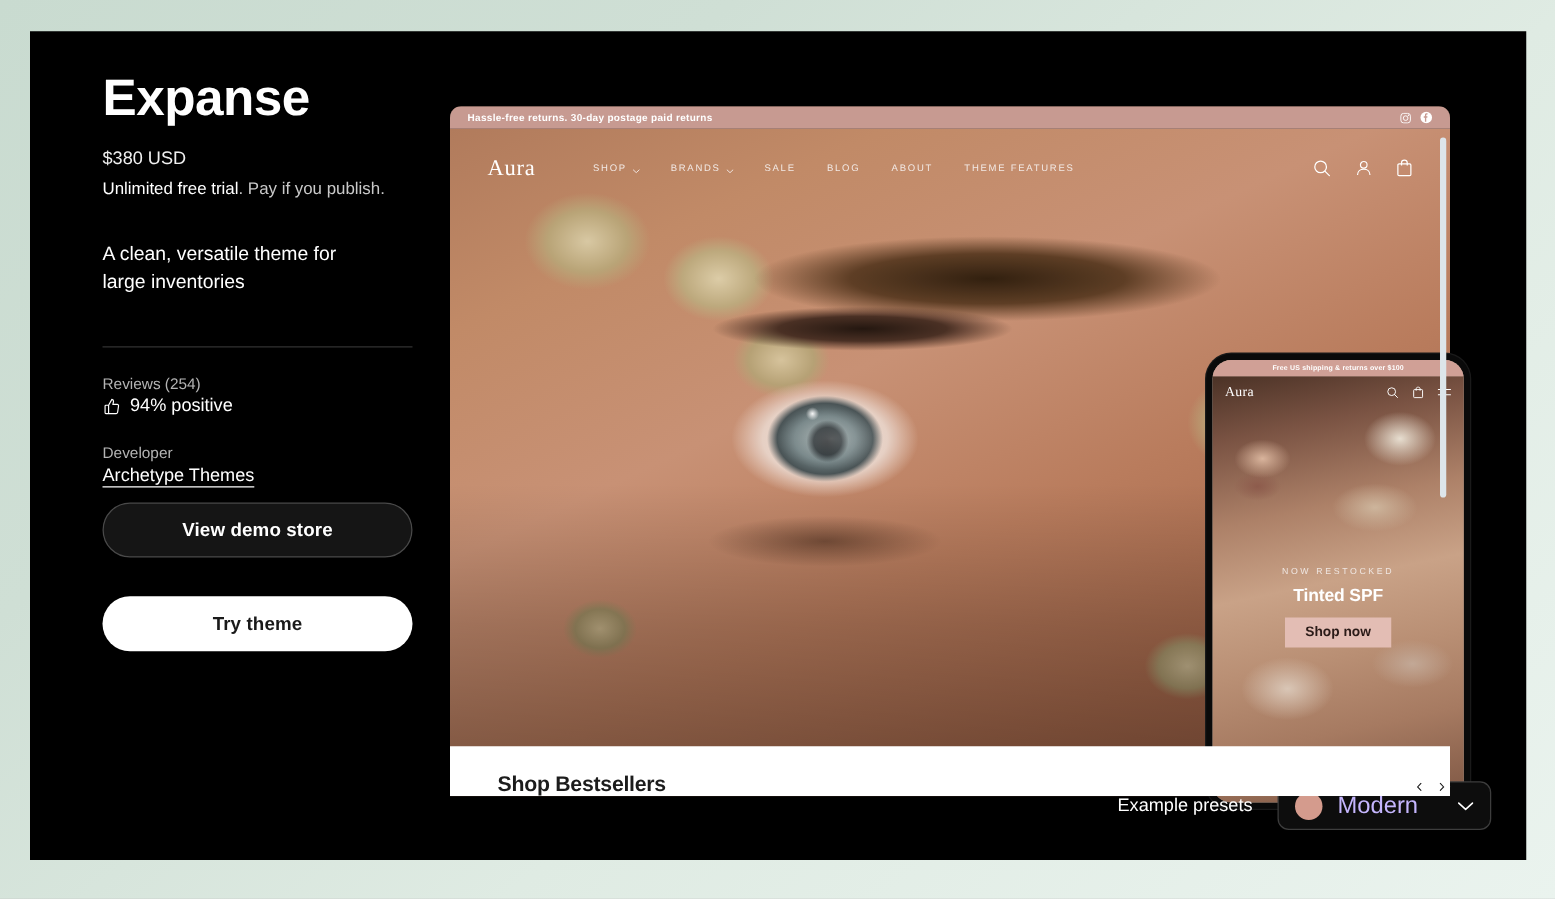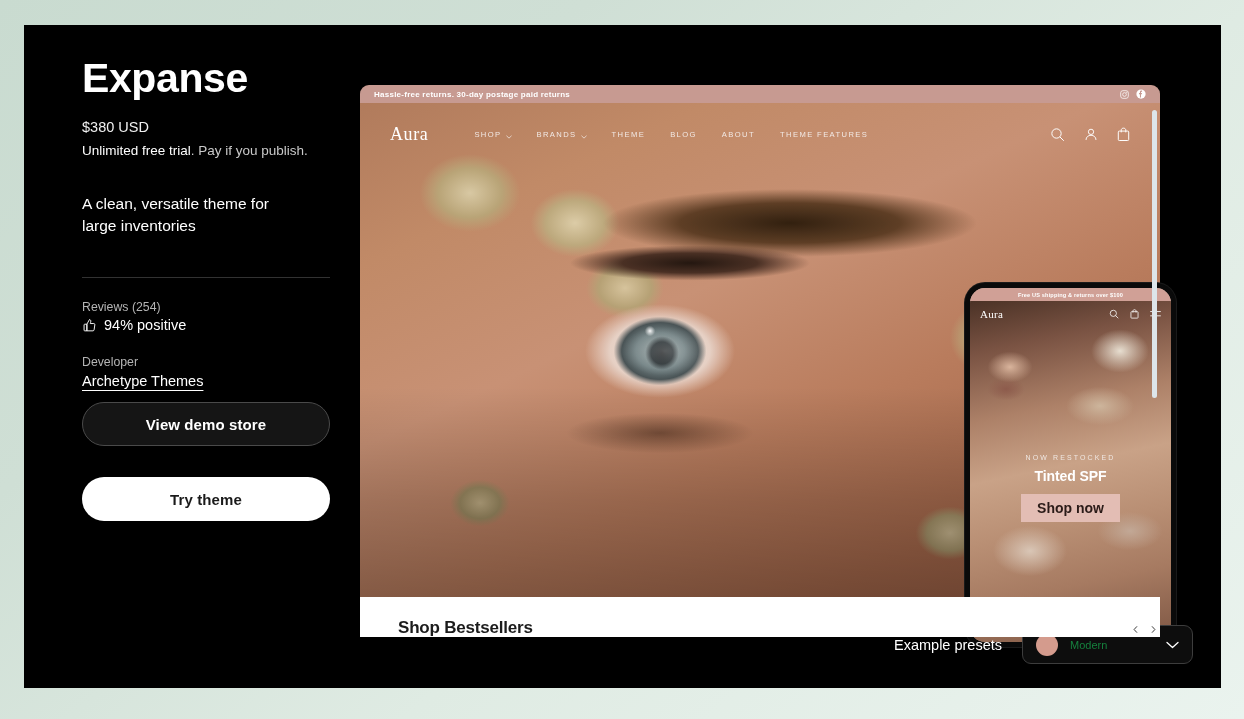--- a/index.html
+++ b/index.html
@@ -405,21 +405,21 @@
     color: #ffffff;
     letter-spacing: -0.1px;
     margin-bottom: 10px;
   }
   .phone-btn {
     display: inline-flex;
     align-items: center;
     justify-content: center;
     background: #e3bdb4;
     color: #2b1b18;
-    font-size: 14px;
+    font-size: 11px;
     font-weight: 700;
     padding: 6px 16px;
     cursor: pointer;
   }
   .phone-arrows {
     position: absolute;
     right: 11px;
     bottom: 6px;
     display: flex;
     gap: 4px;
@@ -461,22 +461,22 @@
     cursor: pointer;
   }
   .swatch {
     width: 22px; height: 22px;
     border-radius: 50%;
     background: #d49b8d;
     flex: 0 0 auto;
   }
   .preset-name {
     margin-left: 12px;
-    font-size: 11px;
-    color: #15803d;
+    font-size: 19px;
+    color: #c4b5fd;
   }
   .preset-caret {
     margin-left: auto;
     display: block;
   }
 </style>
 </head>
 <body>
 
 <div class="card">
@@ -541,21 +541,21 @@
             <svg class="caret" viewBox="0 0 8 5">
                 <path d="M0.6 0.8 L4 4 L7.4 0.8" stroke="#f2e9e5" stroke-width="1" fill="none"></path>
               </svg>
           </span>
           <span class="nav-link">
             <span>BRANDS</span>
             <svg class="caret" viewBox="0 0 8 5">
                 <path d="M0.6 0.8 L4 4 L7.4 0.8" stroke="#f2e9e5" stroke-width="1" fill="none"></path>
               </svg>
           </span>
-          <span class="nav-link">THEME</span>
+          <span class="nav-link">SALE</span>
           <span class="nav-link">BLOG</span>
           <span class="nav-link">ABOUT</span>
           <span class="nav-link">THEME FEATURES</span>
         </div>
         <div class="nav-icons">
           <svg width="15" height="15" viewBox="0 0 18 18">
             <circle cx="7.8" cy="7.8" r="5.6" stroke="#ffffff" stroke-width="1.2" fill="none"></circle>
             <path d="M12.1 12.1 L16.2 16.2" stroke="#ffffff" stroke-width="1.2" stroke-linecap="round"></path>
           </svg>
           <svg width="14" height="15" viewBox="0 0 18 18">

